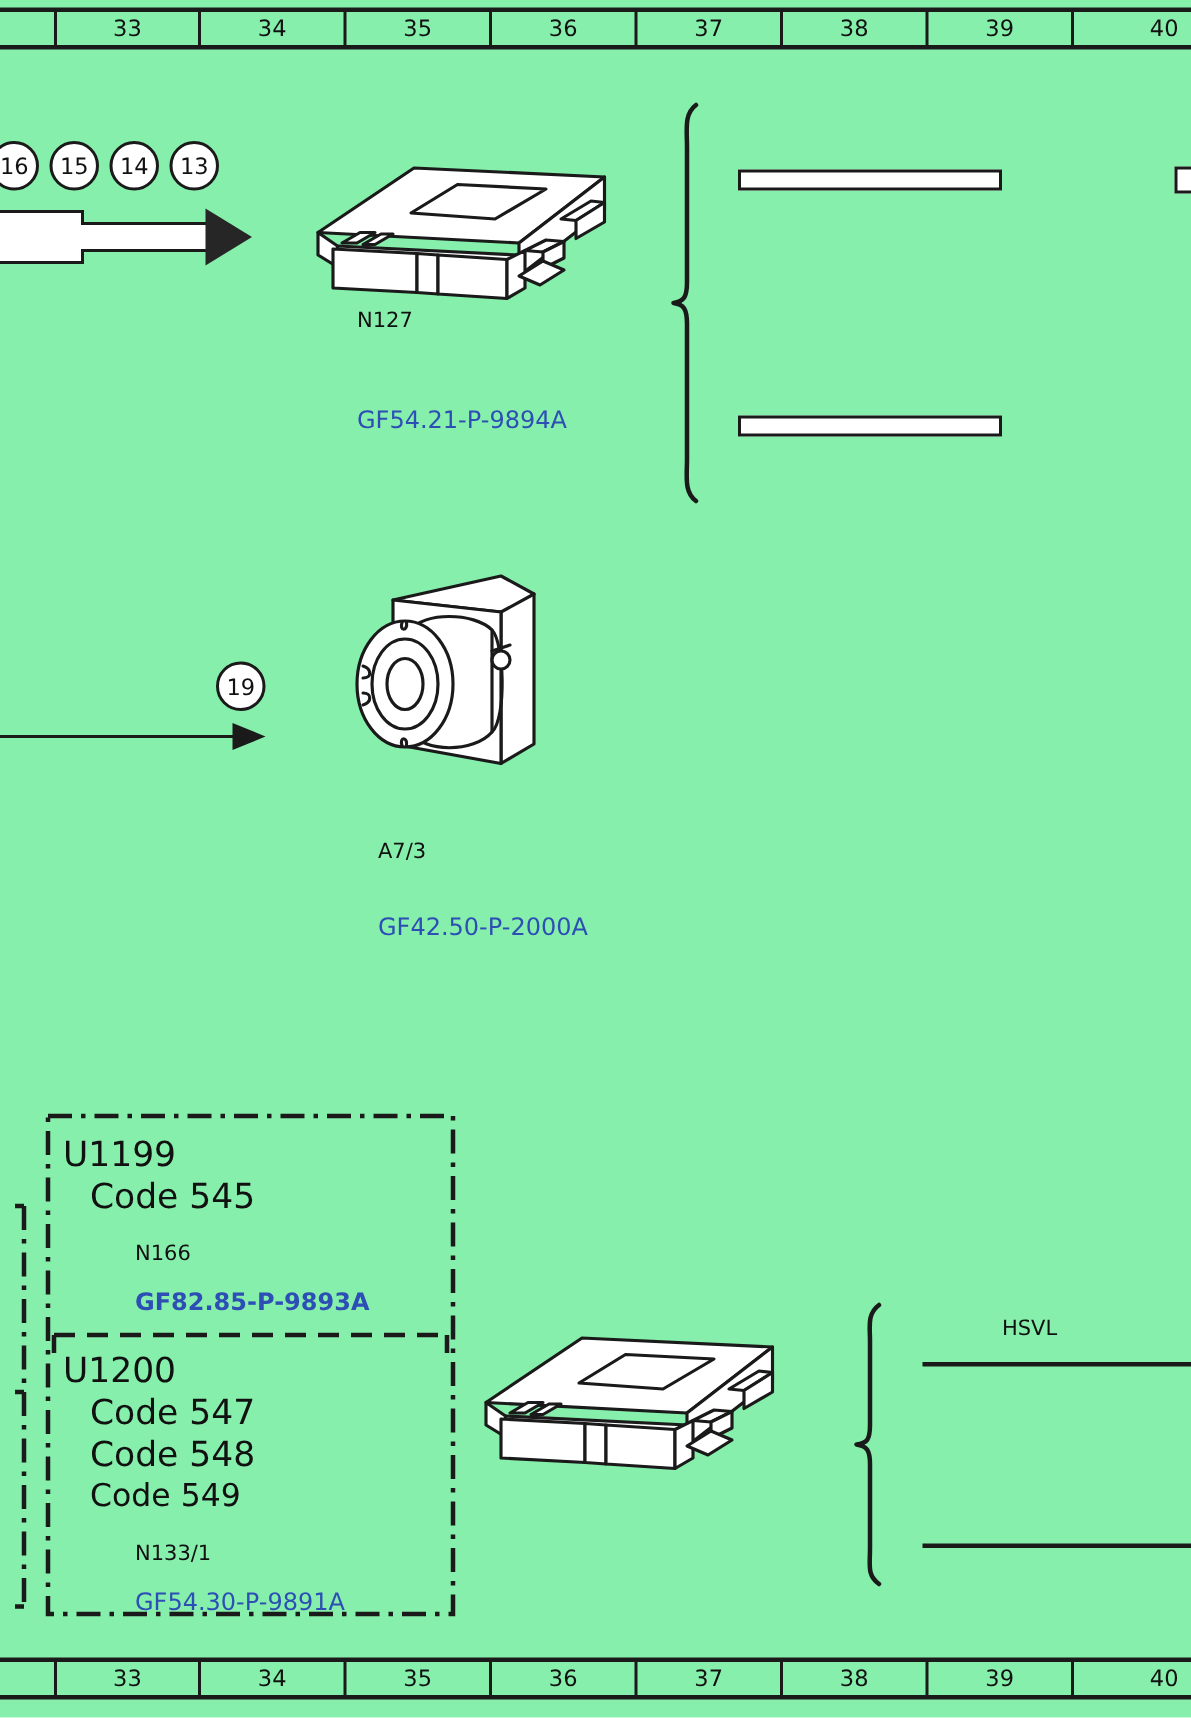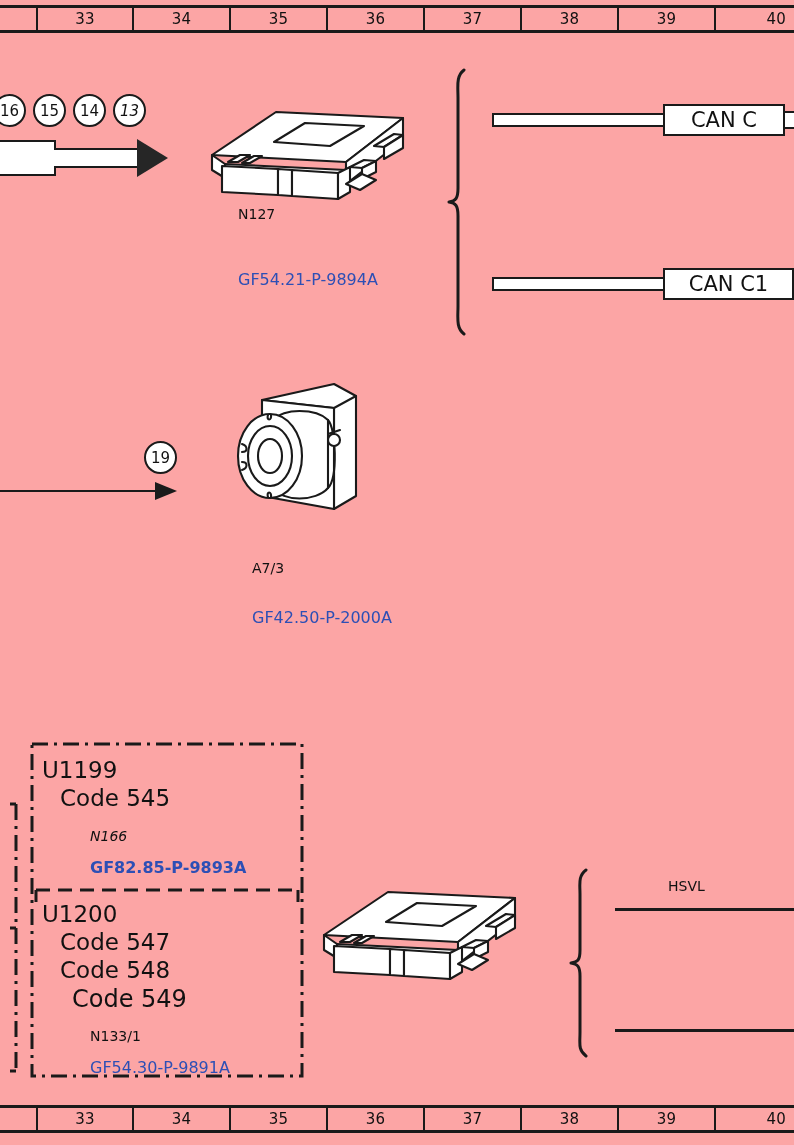--- a/index.html
+++ b/index.html
@@ -9,21 +9,21 @@
   }
   body {
     font-family: "DejaVu Sans", sans-serif;
     -webkit-font-smoothing: antialiased;
   }
   #page {
     position: relative;
     width: 794px;
     height: 1145px;
     overflow: hidden;
-    background: #fca5a5;
+    background: #86efac;
   }
 
   
   .ruler {
     position: absolute;
     left: 0;
     width: 794px;
     height: 28px;
     border-top: 3px solid #1a1a1a;
     border-bottom: 3px solid #1a1a1a;
@@ -170,21 +170,21 @@
       <div class="rcell" style="width:97px">37</div>
       <div class="rcell" style="width:97px">38</div>
       <div class="rcell" style="width:97px">39</div>
       <div class="rcell last" style="width:78px">40</div>
     </div>
   </div>
 
   <div class="circ" style="left:-7px; top:94px;">16</div>
   <div class="circ" style="left:33px; top:94px;">15</div>
   <div class="circ" style="left:73px; top:94px;">14</div>
-  <div class="circ" style="left:113px; top:94px;font-style:italic;">13</div>
+  <div class="circ" style="left:113px; top:94px;">13</div>
 
   <div class="ebox" style="left:-22px; top:140px; width:78px; height:36px;">E</div>
   <div class="shaft-double" style="left:54px; top:148px; width:86px; height:20px;"></div>
   <div class="arrowhead-big" style="left:137px; top:139px;"></div>
 
   <div class="svgholder" style="left:198px; top:100px;">
     <svg width="220" height="110" viewBox="0 0 220 110">
       <g fill="#ffffff" stroke="#1a1a1a" stroke-width="2.1" stroke-linejoin="round" stroke-linecap="round">
 
         <path d="M14 55 L78 12 L205 18 L148 62 Z"></path>
@@ -216,25 +216,23 @@
   <div class="link" style="left:238px; top:234px;margin-top:36px;">GF54.21-P-9894A</div>
 
   <div class="svgholder" style="left:446px; top:68px;">
     <svg width="26" height="268" viewBox="0 0 26 268">
       <path d="M18 2 C10 8, 12 18, 12 30 L12 120 C12 130, 10 133, 3 134
                C10 135, 12 138, 12 148 L12 238 C12 250, 10 260, 18 266" fill="none" stroke="#1a1a1a" stroke-width="3" stroke-linecap="round" stroke-linejoin="round"></path>
     </svg>
   </div>
 
   <div class="can-bar" style="left:492px; top:113px; width:176px;"></div>
-  <div class="can-box" style="left:663px; top:104px; width:122px; height:32px;">CAN C</div>
   <div class="can-tab" style="left:783px; top:111px; width:16px; height:18px;"></div>
 
   <div class="can-bar" style="left:492px; top:277px; width:176px;"></div>
-  <div class="can-box" style="left:663px; top:268px; width:131px; height:32px;">CAN C1</div>
 
   <div class="circ" style="left:144px; top:441px;">19</div>
   <div class="thin-line" style="left:0px; top:490px; width:158px;"></div>
   <div class="arrowhead-small" style="left:155px; top:482px;"></div>
 
   <div class="svgholder" style="left:222px; top:378px;">
     <svg width="140" height="160" viewBox="0 0 140 160">
       <g fill="#ffffff" stroke="#1a1a1a" stroke-width="2.1" stroke-linejoin="round" stroke-linecap="round">
 
         <path d="M40 22 L112 6 L134 18 L134 118 L112 131 L112 30 Z"></path>
@@ -277,27 +275,27 @@
 
   <div class="dashdot-svg" style="left:32px; top:884px;">
     <svg width="272" height="20" viewBox="0 0 272 20">
       <path d="M4 6 L266 6" fill="none" stroke="#1a1a1a" stroke-width="3" stroke-dasharray="14 8"></path>
       <path d="M4 6 L4 18 M266 6 L266 18" fill="none" stroke="#1a1a1a" stroke-width="3"></path>
     </svg>
   </div>
 
   <div class="lbl" style="left:42px; top:757px; font-size:23px;">U1199</div>
   <div class="lbl" style="left:60px; top:785px; font-size:23px;">Code 545</div>
-  <div class="lbl" style="left:90px; top:828px;font-style:italic;">N166</div>
+  <div class="lbl" style="left:90px; top:828px;">N166</div>
   <div class="link" style="left:90px; top:858px;font-weight:bold;">GF82.85-P-9893A</div>
 
   <div class="lbl" style="left:42px; top:901px; font-size:23px;text-align:center;">U1200</div>
   <div class="lbl" style="left:60px; top:929px; font-size:23px;">Code 547</div>
   <div class="lbl" style="left:60px; top:957px; font-size:23px;">Code 548</div>
-  <div class="lbl" style="left:72px; top:985px; font-size:24px;">Code 549</div>
+  <div class="lbl" style="left:60px; top:985px; font-size:21px;">Code 549</div>
   <div class="lbl" style="left:90px; top:1028px;">N133/1</div>
   <div class="link" style="left:90px; top:1058px;">GF54.30-P-9891A</div>
 
   <div class="svgholder" style="left:310px; top:880px;">
     <svg width="220" height="110" viewBox="0 0 220 110">
       <g fill="#ffffff" stroke="#1a1a1a" stroke-width="2.1" stroke-linejoin="round" stroke-linecap="round">
         <path d="M14 55 L78 12 L205 18 L148 62 Z"></path>
         <path d="M76 42 L107 23 L166 26 L132 46 Z"></path>
         <path d="M205 18 L205 40 L148 84 L148 62 Z"></path>
         <path d="M14 55 L14 70 L27 78 L27 64 Z"></path>

